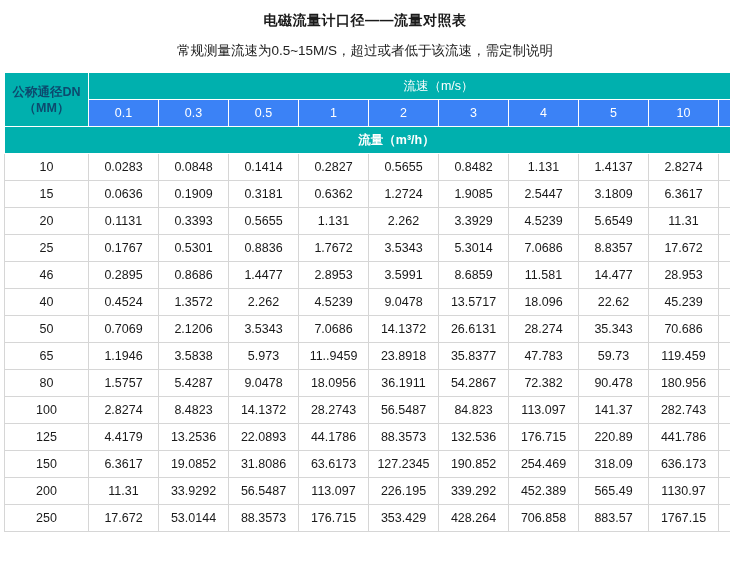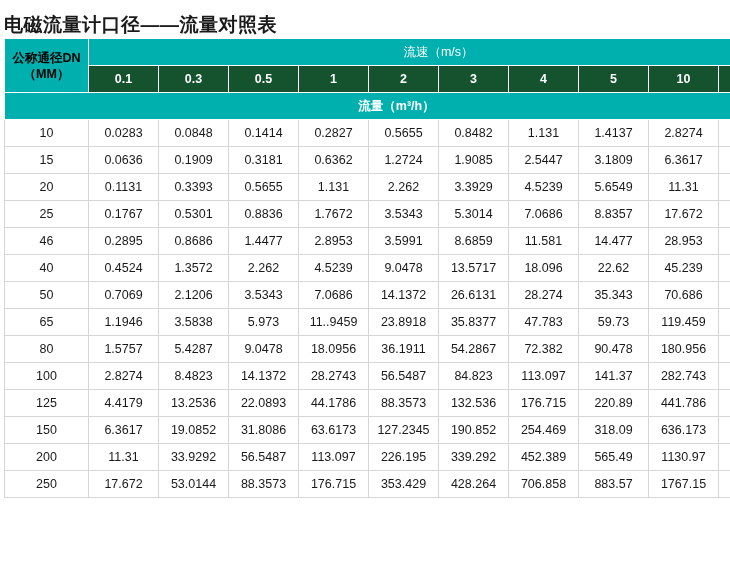--- a/index.html
+++ b/index.html
@@ -14,22 +14,22 @@
     color: #1a1a1a;
     overflow: hidden;
   }
   .page {
     width: 730px;
     height: 588px;
     box-sizing: border-box;
     padding: 0 4px;
   }
   .title {
-    text-align: left;
-    font-size: 19px;
+    text-align: center;
+    font-size: 14px;
     font-weight: bold;
     color: #1a1a1a;
     margin-top: 12px;
     letter-spacing: 0.5px;
   }
   .subtitle {
     text-align: center;
     font-size: 13.5px;
     color: #222222;
     margin-top: 12px;
@@ -55,30 +55,30 @@
   }
   .hdr {
     background: #00b0ae;
     color: #ffffff;
     font-weight: normal;
     font-size: 13px;
     border: 1px solid #ffffff !important;
   }
   .hdr-dn {
     background: #00b0ae;
-    color: #000000;
+    color: #0c4a6e;
     font-size: 12.5px;
     line-height: 16px;
     border: 1px solid #ffffff !important;
   }
   .hdr-sub {
-    background: #14532d;
+    background: #3b82f6;
     color: #ffffff;
     font-size: 13px;
-    font-weight: bold;
+    font-weight: normal;
     border: 1px solid #ffffff !important;
   }
   .hdr-velocity {
     font-size: 13.5px;
   }
   .band {
     background: #00b0ae;
     color: #ffffff;
     font-size: 13px;
     height: 26px;
@@ -89,20 +89,21 @@
   tbody td.dn-cell {
     font-size: 12.5px;
   }
 </style>
 </head>
 <body>
 
 <div class="page">
 
   <div class="title">电磁流量计口径——流量对照表</div>
+  <div class="subtitle">常规测量流速为0.5~15M/S，超过或者低于该流速，需定制说明</div>
 
   <table class="flow">
     <colgroup>
       <col class="col-dn">
       <col class="col-v">
         <col class="col-v">
         <col class="col-v">
         <col class="col-v">
         <col class="col-v">
       <col class="col-v">

